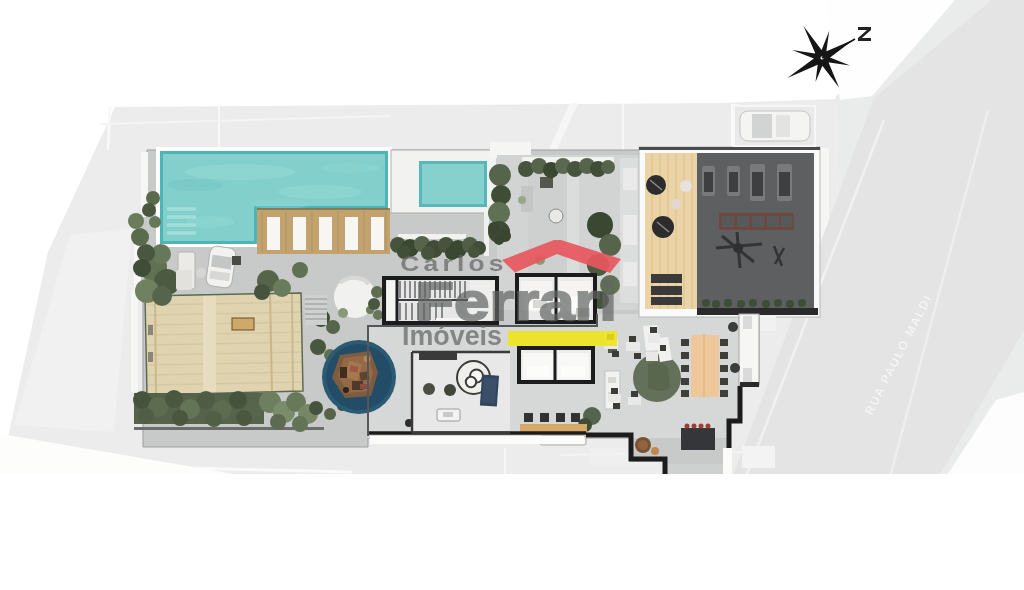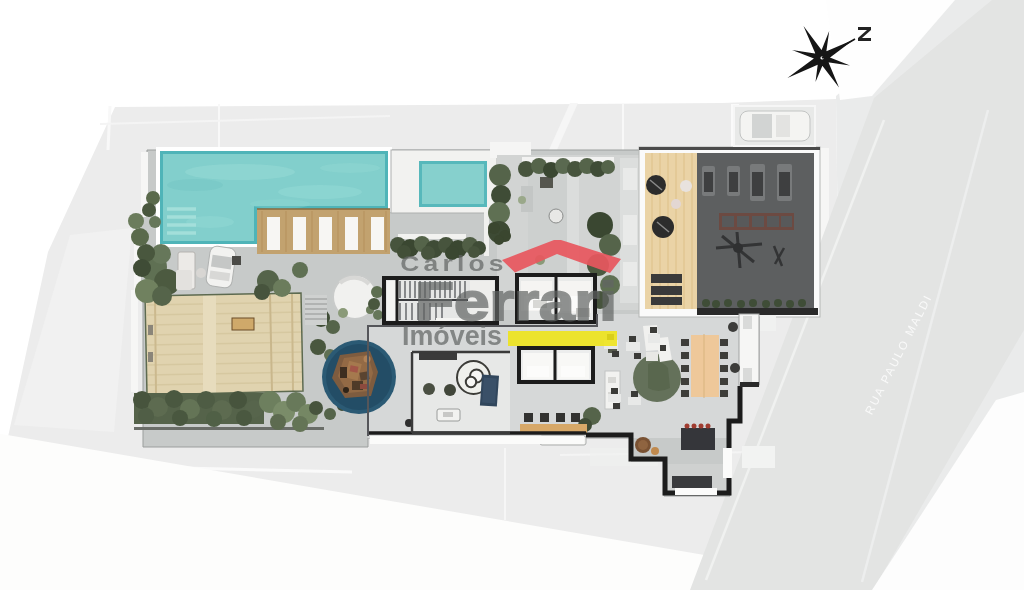--- a/index.html
+++ b/index.html
@@ -1,16 +1,16 @@
 <!DOCTYPE html>
 <html><head>
 <meta charset="utf-8">
 <style>
 html,body{margin:0;padding:0;background:#ffffff;}
-#stage{position:relative;width:1024px;height:590px;overflow:hidden;background:#15803d;
+#stage{position:relative;width:1024px;height:474px;overflow:hidden;background:#15803d;
 font-family:"Liberation Sans", sans-serif;}
 svg{display:block;}
 </style>
 </head>
 <body>
 <div id="stage">
 <svg width="1024" height="590" viewBox="0 0 1024 590">
 
 <g id="bg">
 <rect x="0" y="0" width="1024" height="590" fill="#ffffff"></rect>

